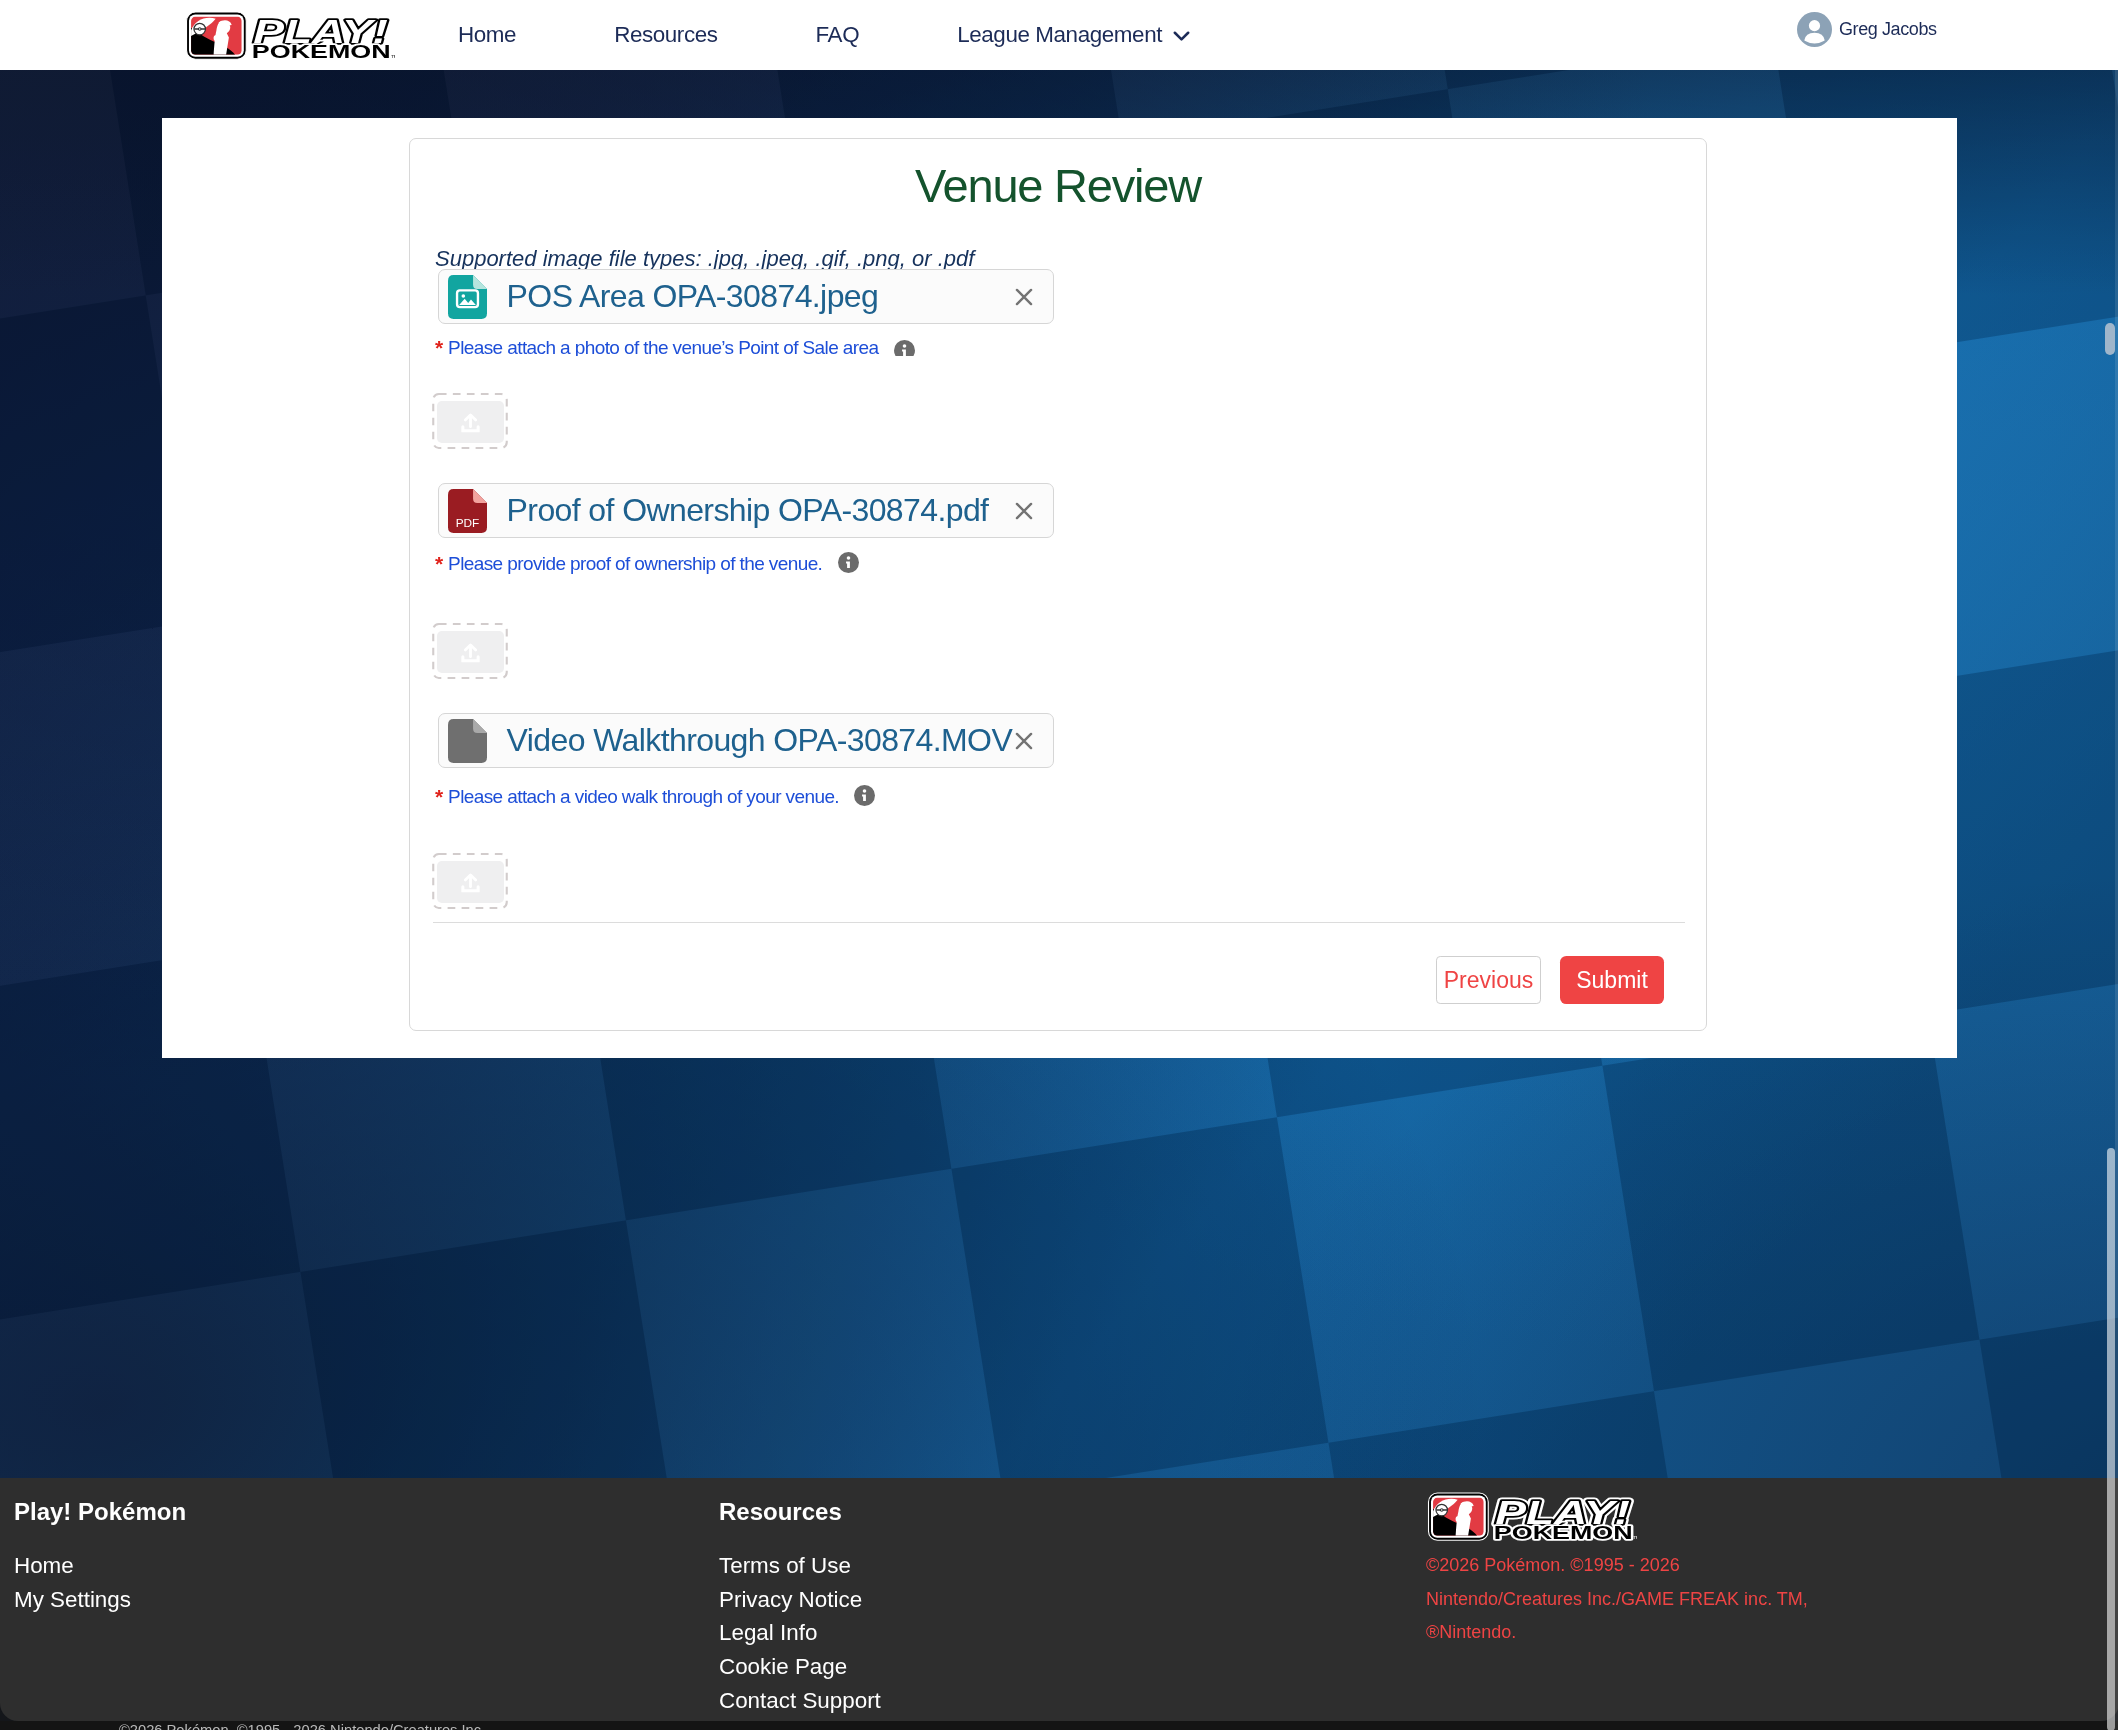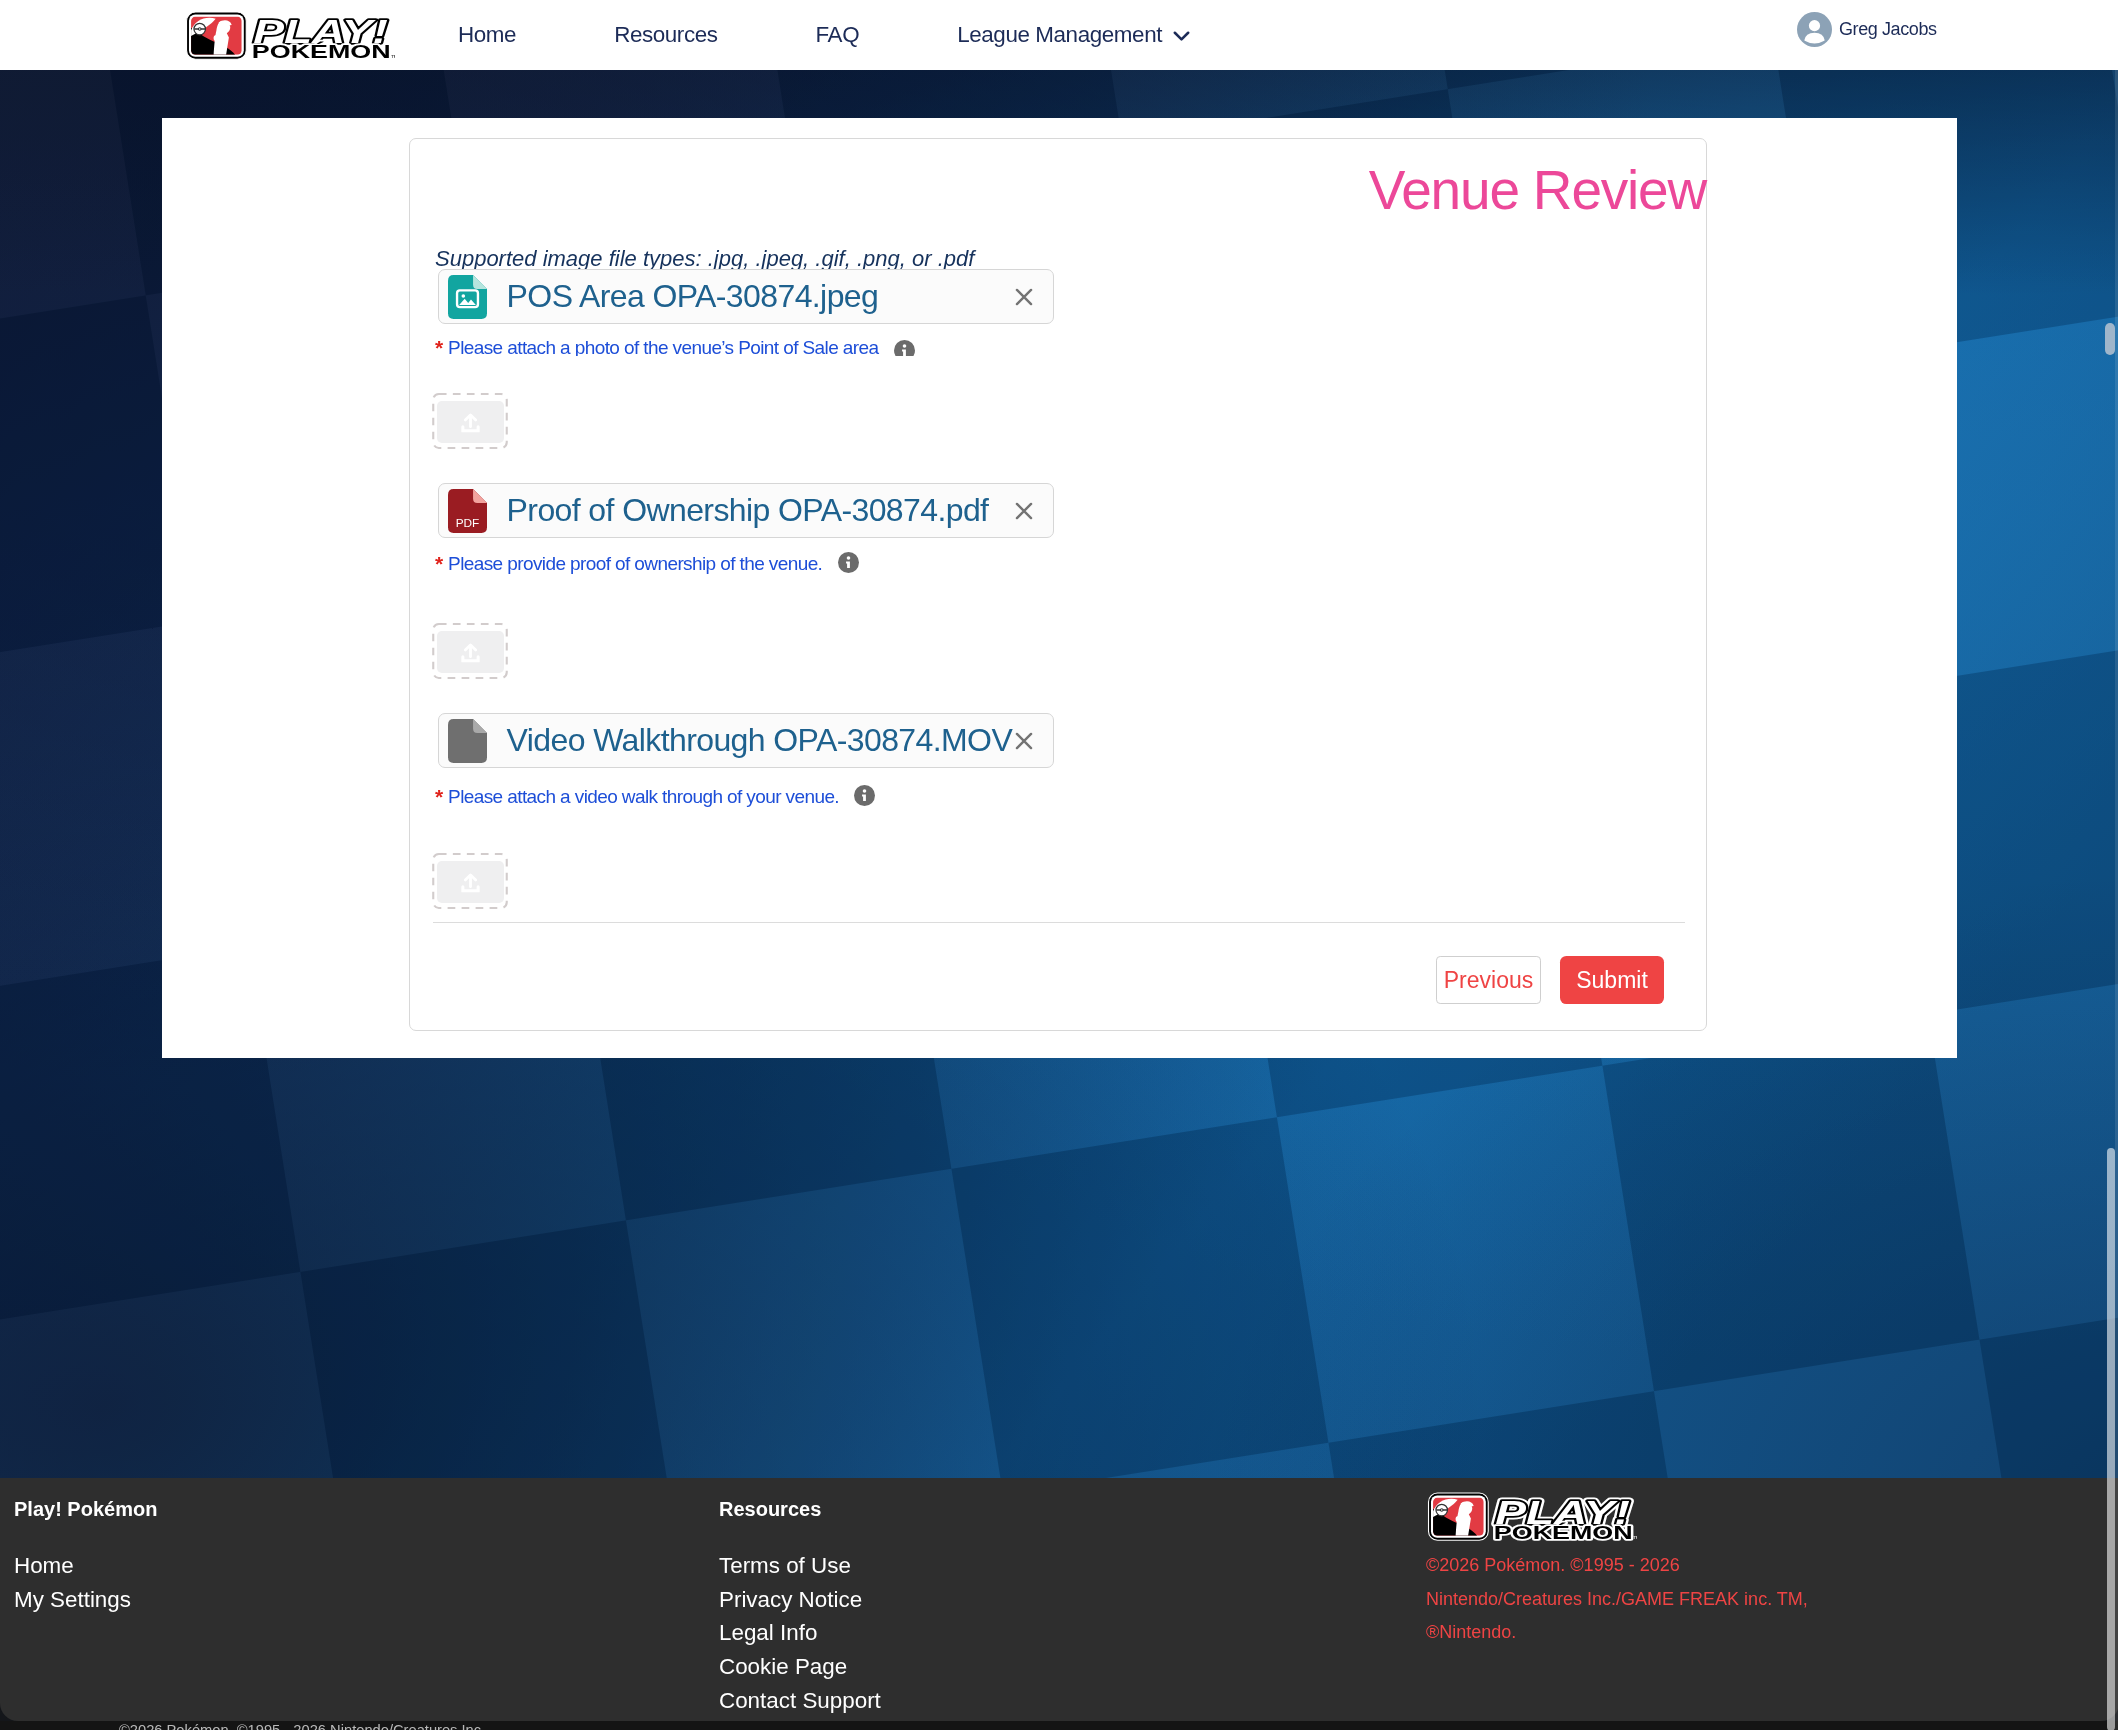--- a/index.html
+++ b/index.html
@@ -15,21 +15,21 @@
   .nav-user { position:absolute; left:1797px; top:0; height:58px; display:flex; align-items:center; }
   .avatar { width:35px; height:35px; }
   .nav-user .uname { margin-left:7px; font-size:18px; letter-spacing:-0.4px; color:#1c2b57; }
 
   
   .bg-section { position:absolute; left:0; top:70px; width:2119px; height:1408px; overflow:hidden; }
 
   
   .content-panel { position:absolute; left:162px; top:118px; width:1795px; height:940px; background:#ffffff; z-index:5; }
   .form-card { position:absolute; left:409px; top:138px; width:1298px; height:893px; background:#ffffff; border:1.4px solid #d8d8d8; border-radius:7px; z-index:6; }
-  .form-title { position:absolute; left:0; top:19px; width:100%; text-align:right; font-size:55px; font-weight:400; color:#ec4899; letter-spacing:-1.2px; }
+  .form-title { position:absolute; left:0; top:19px; width:100%; text-align:center; font-size:47px; font-weight:400; color:#14532d; letter-spacing:-1.2px; }
   .help-text { position:absolute; left:25px; top:107px; font-size:22px; font-style:italic; color:#16325c; white-space:nowrap; }
 
   .file-chip { position:absolute; left:28px; width:616px; height:55px; background:#fbfbfb; border:1.4px solid #d6d6d6; border-radius:7px; display:flex; align-items:center; z-index:3; }
   .chip-1 { top:130px; } .chip-2 { top:344px; } .chip-3 { top:574px; }
   .file-chip .ficon { margin-left:9px; flex:0 0 auto; }
   .file-chip .fname { margin-left:19.6px; font-size:32px; letter-spacing:-0.6px; color:#1e618e; white-space:nowrap; cursor:pointer; }
   .file-chip .xbtn { position:absolute; right:17px; top:50%; transform:translateY(-50%); width:24px; height:24px; cursor:pointer; }
 
   .label-row { position:absolute; left:25px; width:771px; display:flex; align-items:flex-start; }
   .label-row .ast { color:#e0231c; font-size:21px; font-weight:bold; line-height:24px; margin-right:4.9px; }
@@ -48,21 +48,21 @@
   .divider { position:absolute; left:23px; top:783px; width:1252px; height:1.4px; background:#dcdcdc; }
 
   .btn-prev { position:absolute; left:1026px; top:817px; width:105px; height:48px; background:#ffffff; border:1.4px solid #cfcfcf; border-radius:4.2px; font-size:23px; color:#ef4444; font-family:"Liberation Sans",sans-serif; display:flex; align-items:center; justify-content:center; cursor:pointer; }
   .btn-submit { position:absolute; left:1150px; top:817px; width:104px; height:48px; background:#ef4444; border:none; border-radius:6.3px; font-size:23px; color:#ffffff; font-family:"Liberation Sans",sans-serif; display:flex; align-items:center; justify-content:center; cursor:pointer; }
 
   
   .footer { position:absolute; left:0; top:1478px; width:2119px; height:243px; background:#2e2e2e; border-bottom-left-radius:18px; border-bottom-right-radius:18px; z-index:10; }
   .f-col1 { position:absolute; left:14px; top:0; }
   .f-col2 { position:absolute; left:719px; top:0; }
   .f-col3 { position:absolute; left:1426px; top:0; }
-  .f-head { position:absolute; top:20.3px; font-size:20px; font-weight:bold; color:#ffffff; white-space:nowrap; }
+  .f-head { position:absolute; top:20.3px; font-size:24px; font-weight:bold; color:#ffffff; white-space:nowrap; }
   .f-link { position:absolute; font-size:22.4px; color:#ffffff; white-space:nowrap; cursor:pointer; }
   .f-logo { position:absolute; left:1427px; top:14px; width:210px; height:50px; }
   .f-copy { position:absolute; font-size:18px; color:#ef4444; white-space:nowrap; }
   .bottom-strip { position:absolute; left:0; top:1721px; width:2119px; height:9px; background:#141414; overflow:hidden; z-index:9; }
   .bottom-strip .clip-text { position:absolute; left:119px; top:1.4px; font-size:14.7px; color:#b9b9b9; white-space:nowrap; }
 
   
   .sb-thumb-small { position:absolute; left:2105px; top:323px; width:9.8px; height:32px; border-radius:4.9px; background:#9fb6cb; z-index:40; }
   .sb-thumb-long { position:absolute; left:2107px; top:1148px; width:7.7px; height:583px; border-radius:4.2px; background:rgba(255,255,255,0.58); z-index:40; }
   .sb-track-edge { position:absolute; left:2115px; top:70px; width:3.5px; height:1660px; background:rgba(255,255,255,0.10); z-index:39; }

